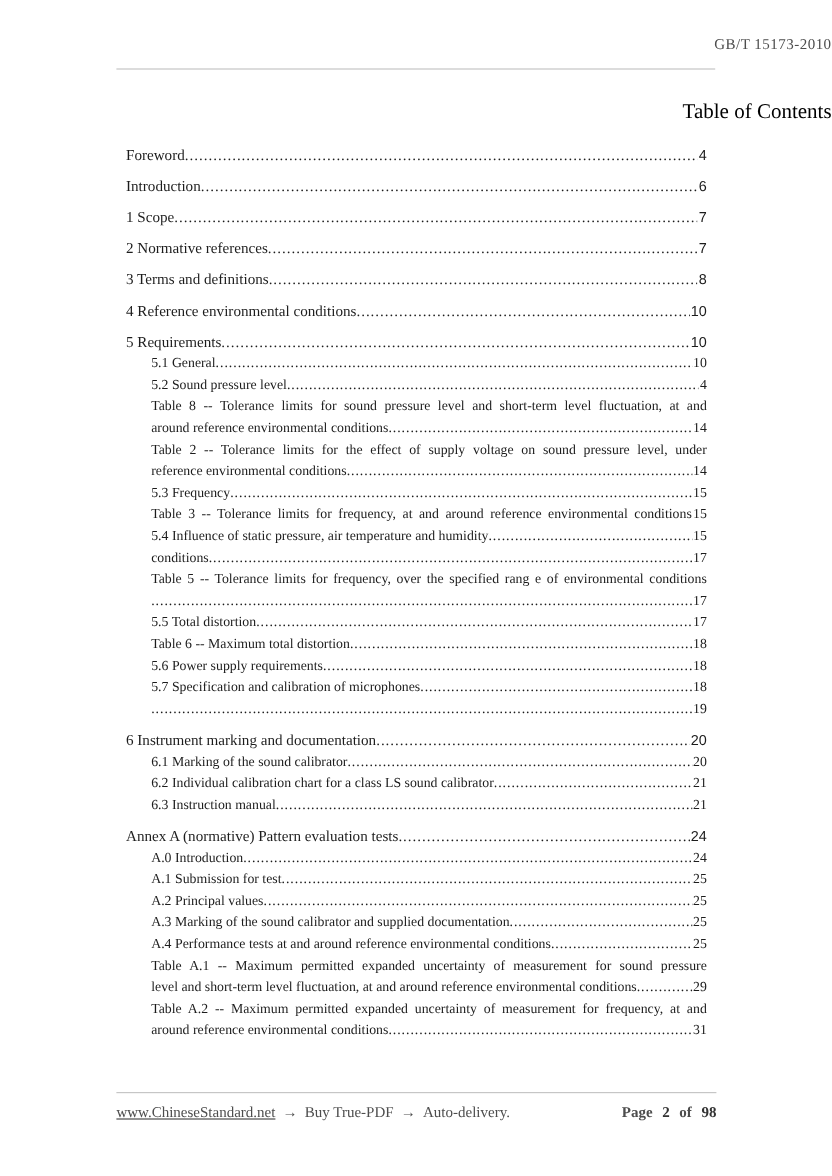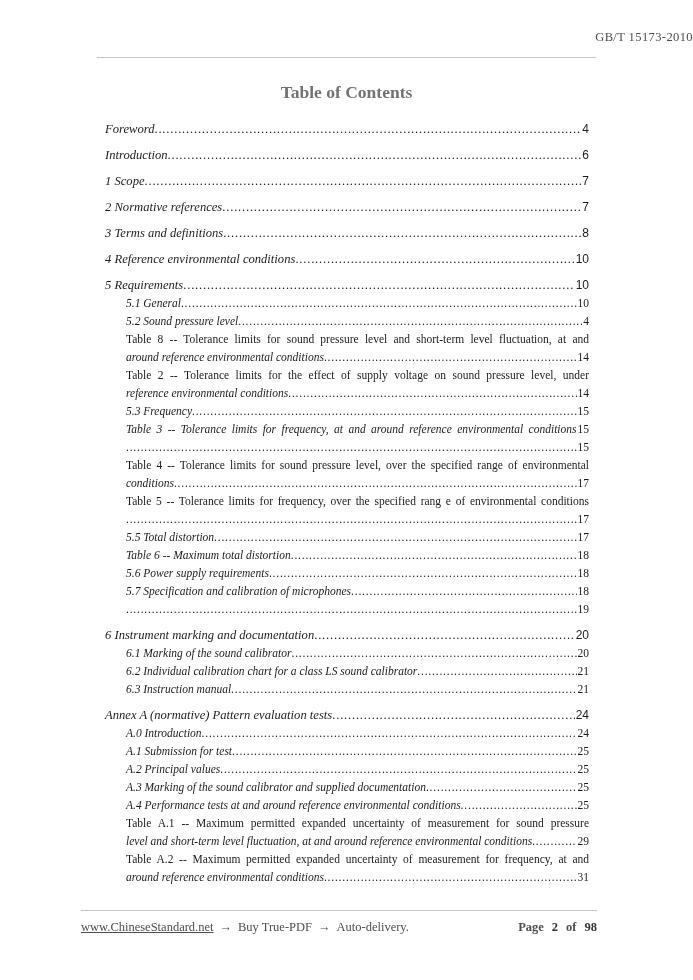--- a/index.html
+++ b/index.html
@@ -19,58 +19,58 @@
     color:#4d4d4d;
     letter-spacing:0.4px;
   }
   .rule {
     border:none;
     border-top:1px solid #c6c6c6;
     margin:12px 97px 0 97px;
     height:0;
   }
   .doc-title {
-    text-align:center;
-    font-weight:bold;
+    text-align:right;
+    font-weight:normal;
     font-size:17.5px;
     line-height:21px;
     margin-top:24px;
-    color:#737373;
+    color:#000000;
   }
   .toc { margin:17px 104px 0 105px; }
   .entry { font-size:11.5px; line-height:18px; }
   .entry.l1 { font-size:12.6px; margin-top:8px; }
   .entry.l2 { margin-left:21px; }
   .wrap-line {
     text-align:justify;
     text-align-last:justify;
   }
   .last-line { display:flex; align-items:baseline; }
-  .lt { white-space:nowrap;font-style:italic; }
+  .lt { white-space:nowrap; }
   .dots {
     flex:1 1 auto;
     min-width:0;
     overflow:hidden;
     white-space:nowrap;
     letter-spacing:0.8px;
   }
   .page-num { white-space:nowrap; padding-left:1px; }
   .entry.l1 .page-num {
     font-family:"Liberation Sans", sans-serif;
     font-size:12px;
   }
   .entry.fill .lt {
     flex:1 1 auto;
     white-space:normal;
     text-align:justify;
     text-align-last:justify;
   }
   .footer {
     position:absolute;
-    left:81px; right:96px; top:910px;
+    left:97px; right:96px; top:910px;
     border-top:1px solid #c6c6c6;
     padding-top:9px;
     display:flex;
     justify-content:space-between;
     align-items:baseline;
     font-size:12.5px;
     color:#4d4d4d;
   }
   .footer-left { display:flex; gap:6px; align-items:baseline; }
   .footer-right { display:flex; gap:8px; align-items:flex-start;font-weight:bold; }
@@ -177,26 +177,26 @@
       </div>
     </div>
     <div class="entry l2 fill">
       <div class="last-line">
         <span class="lt">Table 3 -- Tolerance limits for frequency, at and around reference environmental conditions</span>
         <span class="page-num">15</span>
       </div>
     </div>
     <div class="entry l2">
       <div class="last-line">
+        <span class="lt">5.4 Influence of static pressure, air temperature and humidity</span>
         <span class="dots">............................................................................................................................................................................................................................</span>
         <span class="page-num">15</span>
       </div>
     </div>
     <div class="entry l2">
-      <div class="wrap-line">Table 4 -- Tolerance limits for sound pressure level, over the specified range of environmental</div>
       <div class="last-line">
         <span class="lt">conditions</span>
         <span class="dots">............................................................................................................................................................................................................................</span>
         <span class="page-num">17</span>
       </div>
     </div>
     <div class="entry l2">
       <div class="wrap-line">Table 5 -- Tolerance limits for frequency, over the specified rang e of environmental conditions</div>
       <div class="last-line">
         <span class="lt"></span>

